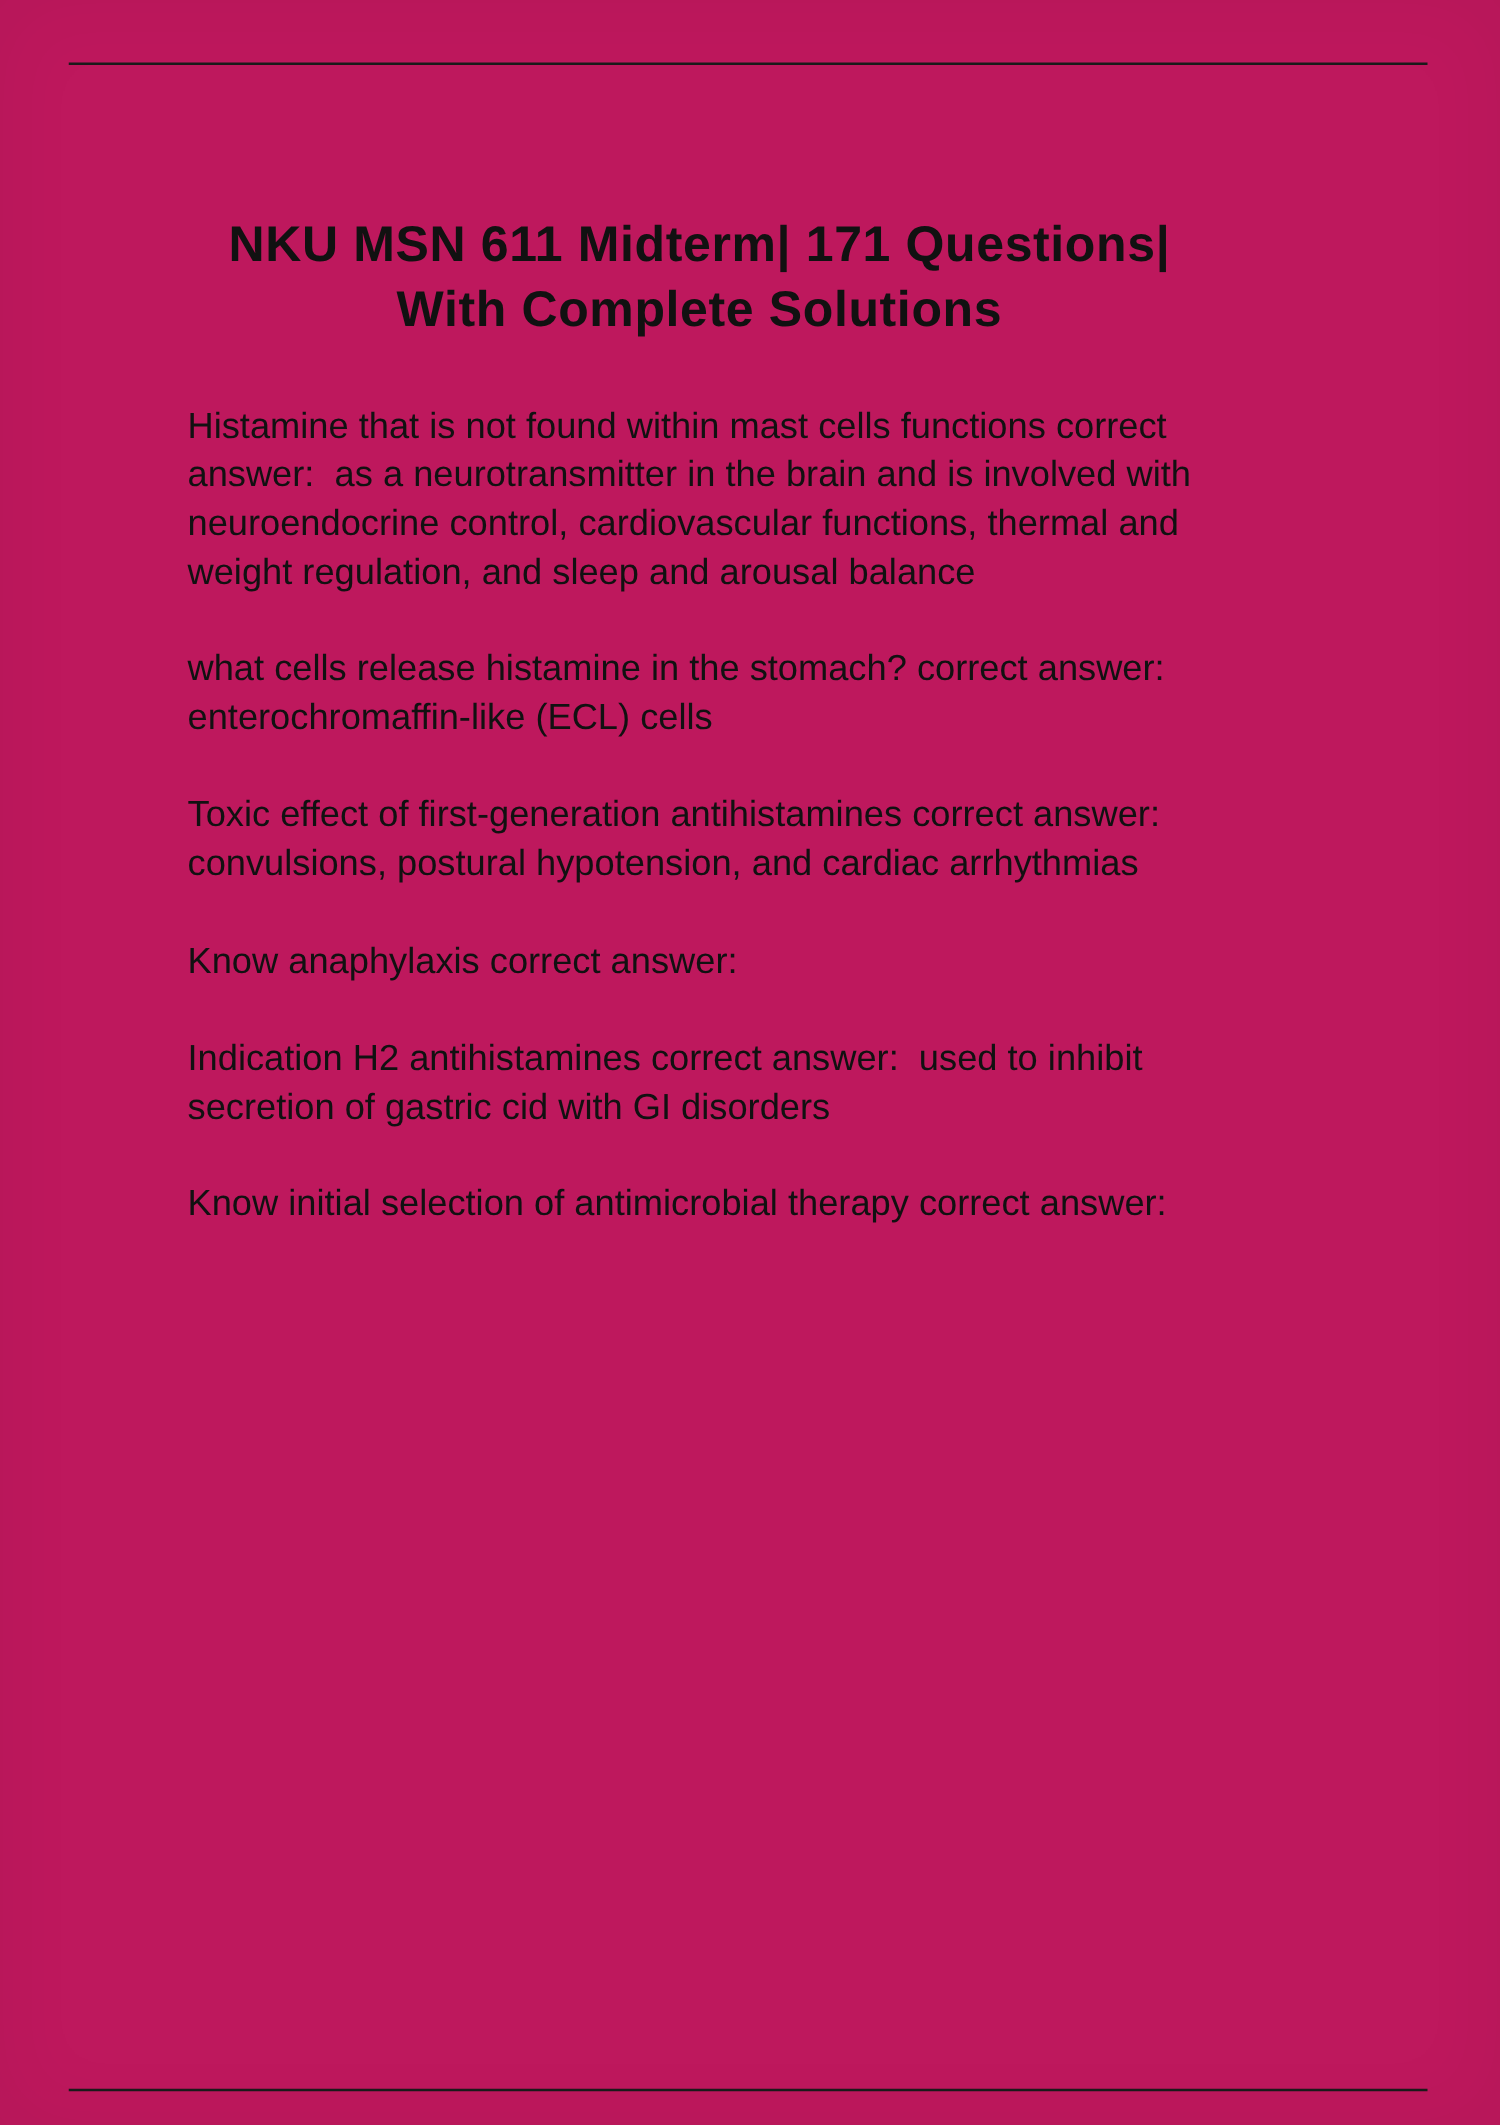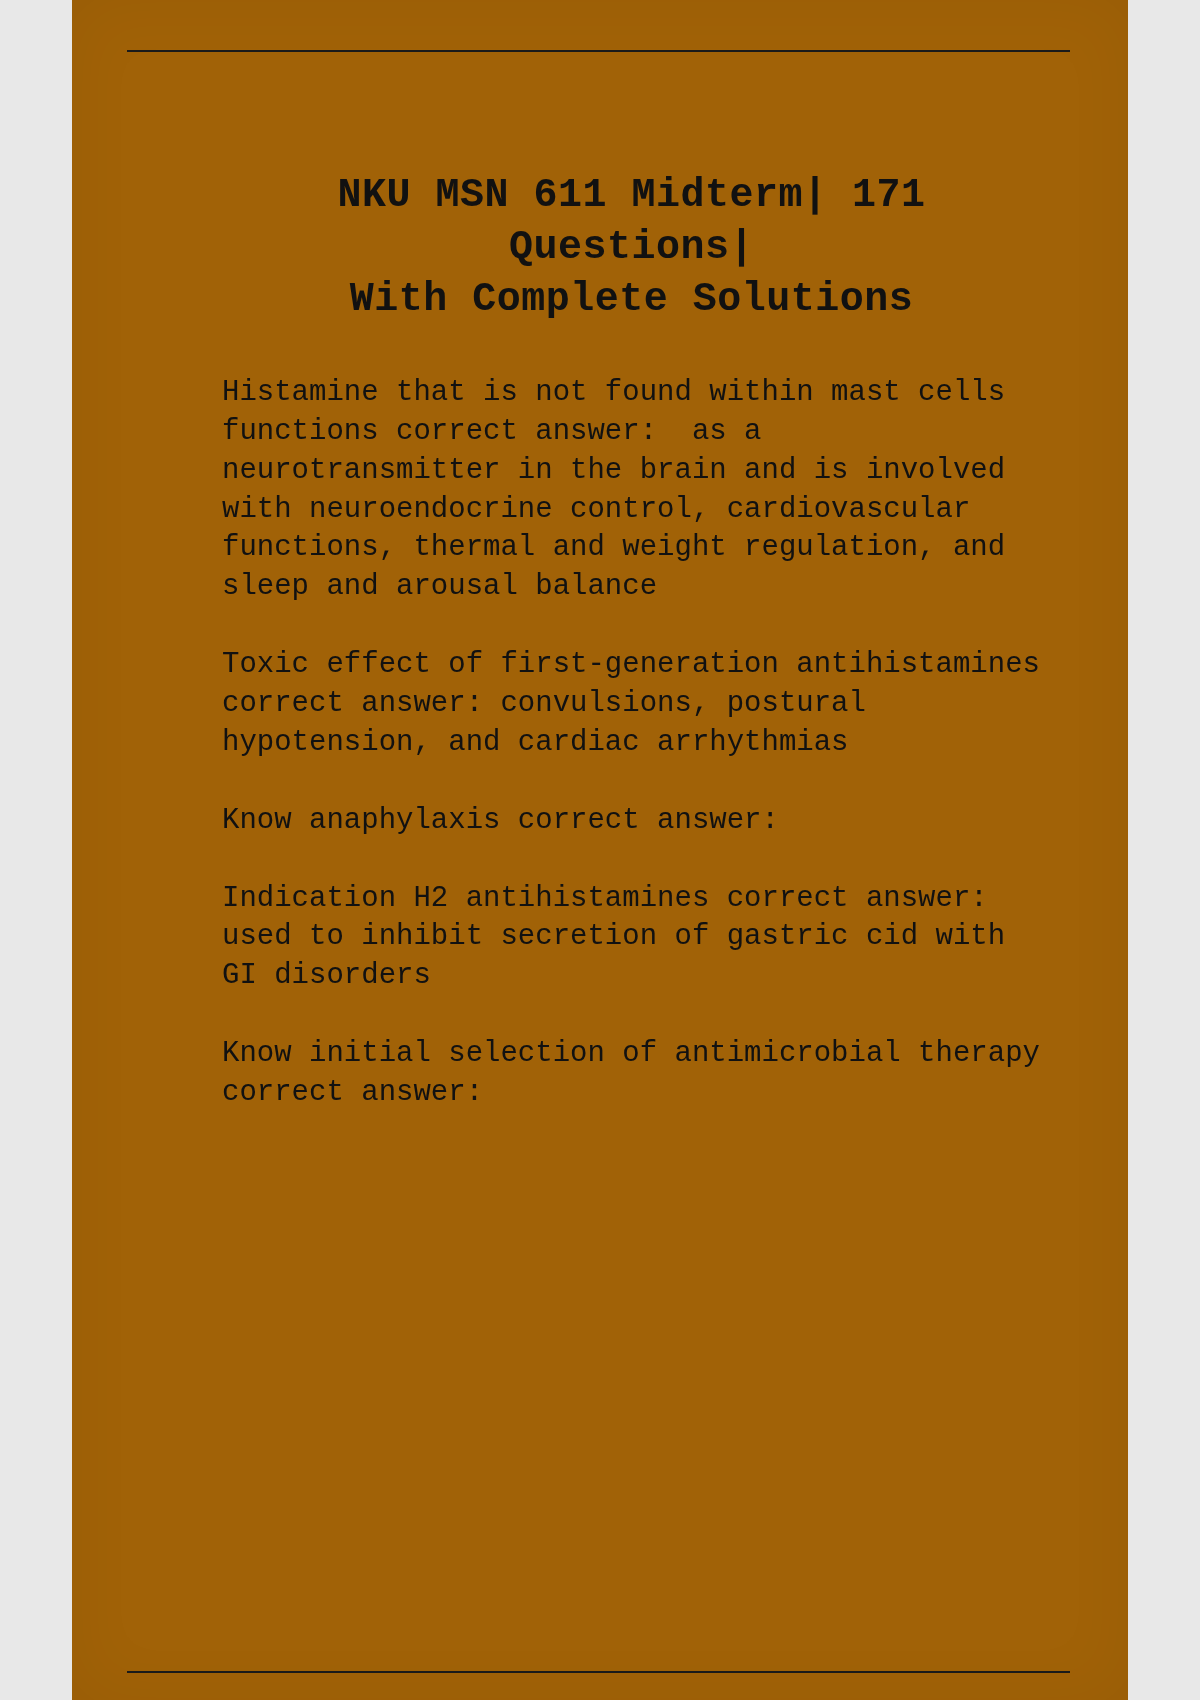--- a/index.html
+++ b/index.html
@@ -2,27 +2,27 @@
 <html><head>
 <meta charset="utf-8">
 <style>
   html, body {
     margin: 0;
     padding: 0;
     background: #e8e8e8;
   }
   .page {
     position: relative;
-    width: 1056px;
+    width: 1200px;
     height: 1700px;
     margin: 0 auto;
-    background: #a16207;
+    background: #be185d;
     box-shadow: inset 0 0 70px rgba(0,0,0,0.05);
     overflow: hidden;
-    font-family: Liberation Mono, monospace;
+    font-family: Liberation Sans, sans-serif;
     color: #111111;
   }
   .rule {
     position: absolute;
     left: 55px;
     right: 58px;
     height: 2px;
     background: #1a1a1a;
   }
   .rule-top { top: 50px; }
@@ -58,20 +58,21 @@
 <div class="page">
   <div class="rule rule-top"></div>
 
   <div class="content">
     <h1 class="title">
       <span class="title-line">NKU MSN 611 Midterm| 171 Questions|</span>
       <span class="title-line">With Complete Solutions</span>
     </h1>
 
     <p class="para">Histamine that is not found within mast cells functions correct answer:  as a neurotransmitter in the brain and is involved with neuroendocrine control, cardiovascular functions, thermal and weight regulation, and sleep and arousal balance</p>
+    <p class="para">what cells release histamine in the stomach? correct answer: enterochromaffin-like (ECL) cells</p>
     <p class="para">Toxic effect of first-generation antihistamines correct answer: convulsions, postural hypotension, and cardiac arrhythmias</p>
     <p class="para">Know anaphylaxis correct answer:</p>
     <p class="para">Indication H2 antihistamines correct answer:  used to inhibit secretion of gastric cid with GI disorders</p>
     <p class="para">Know initial selection of antimicrobial therapy correct answer:</p>
   </div>
 
   <div class="rule rule-bottom"></div>
 </div>
 
 </body></html>

